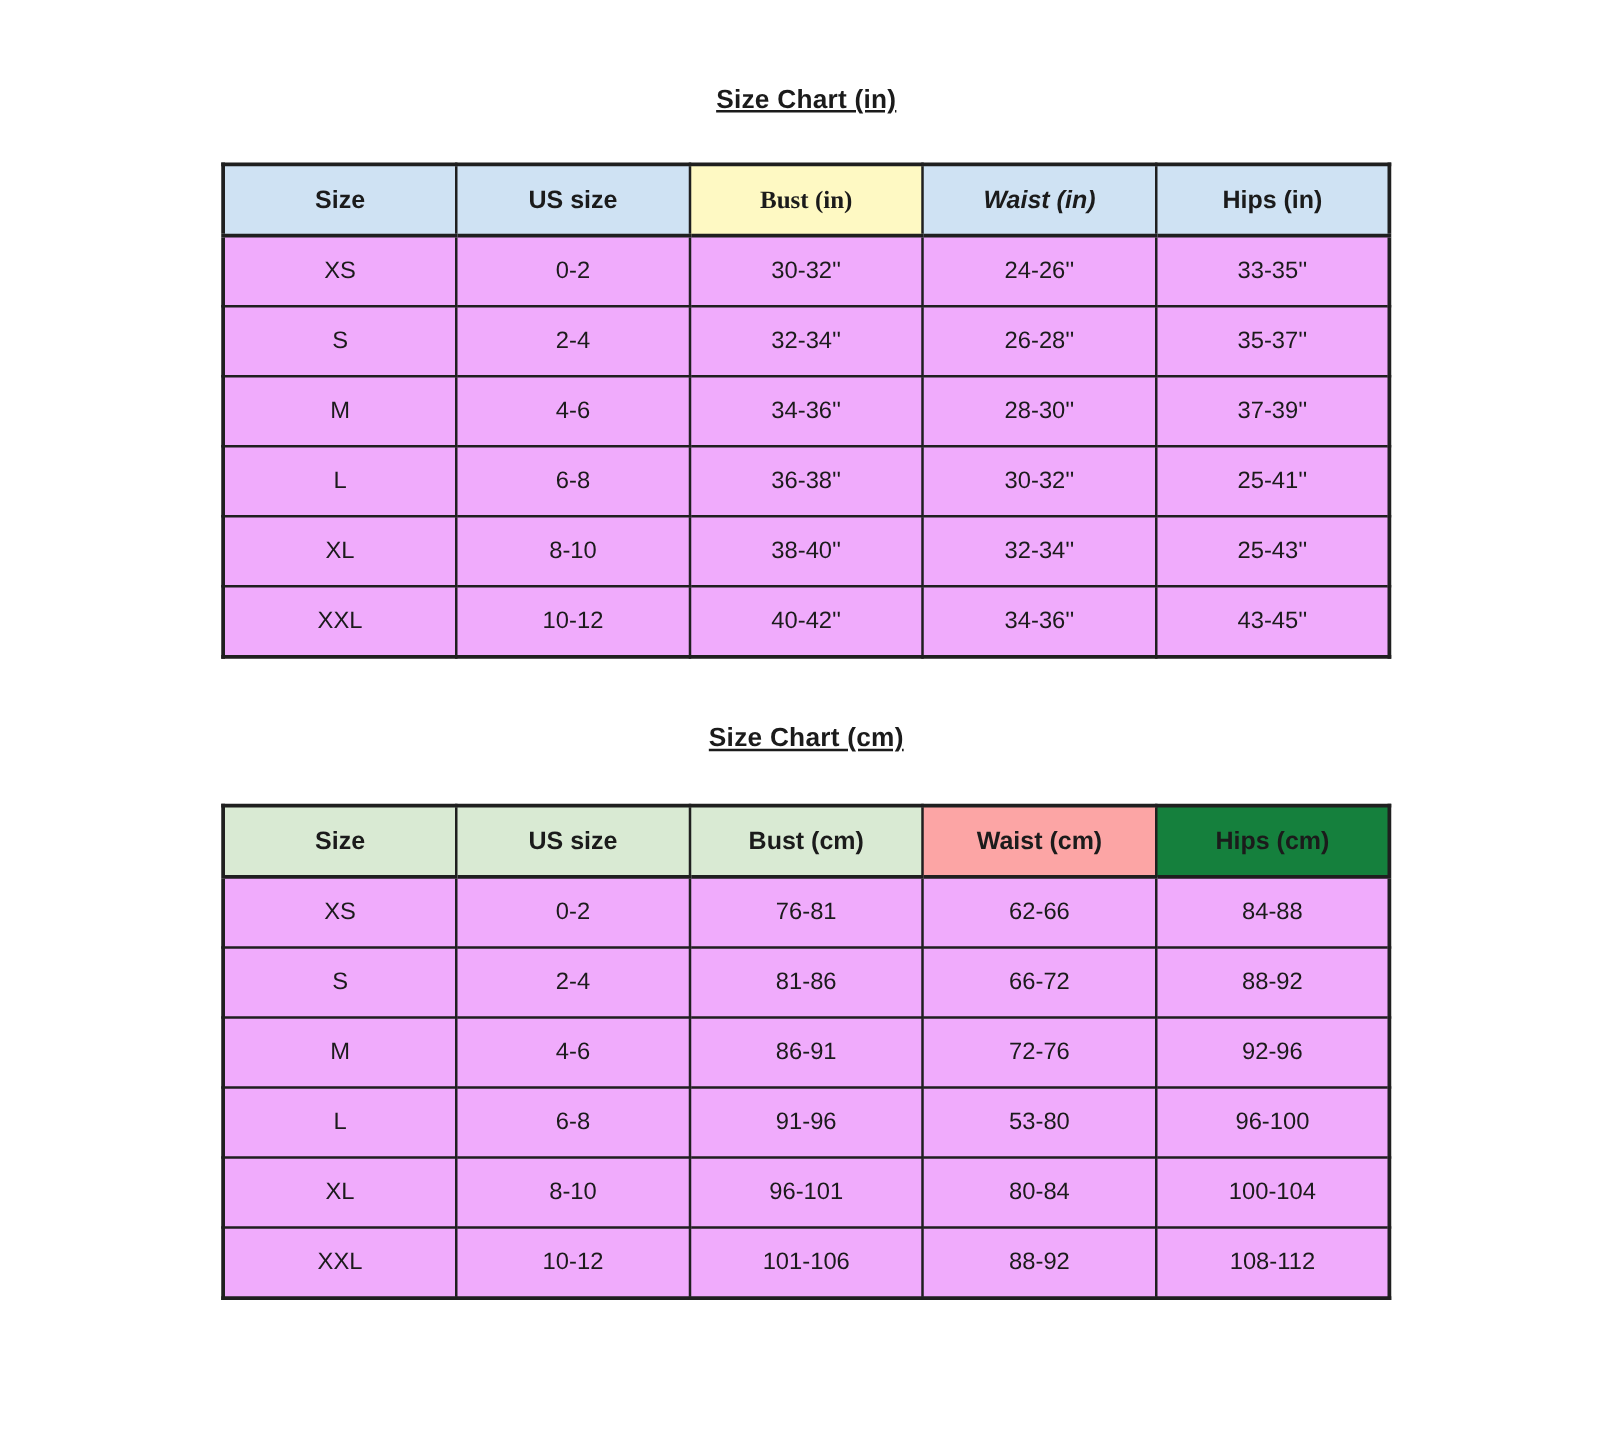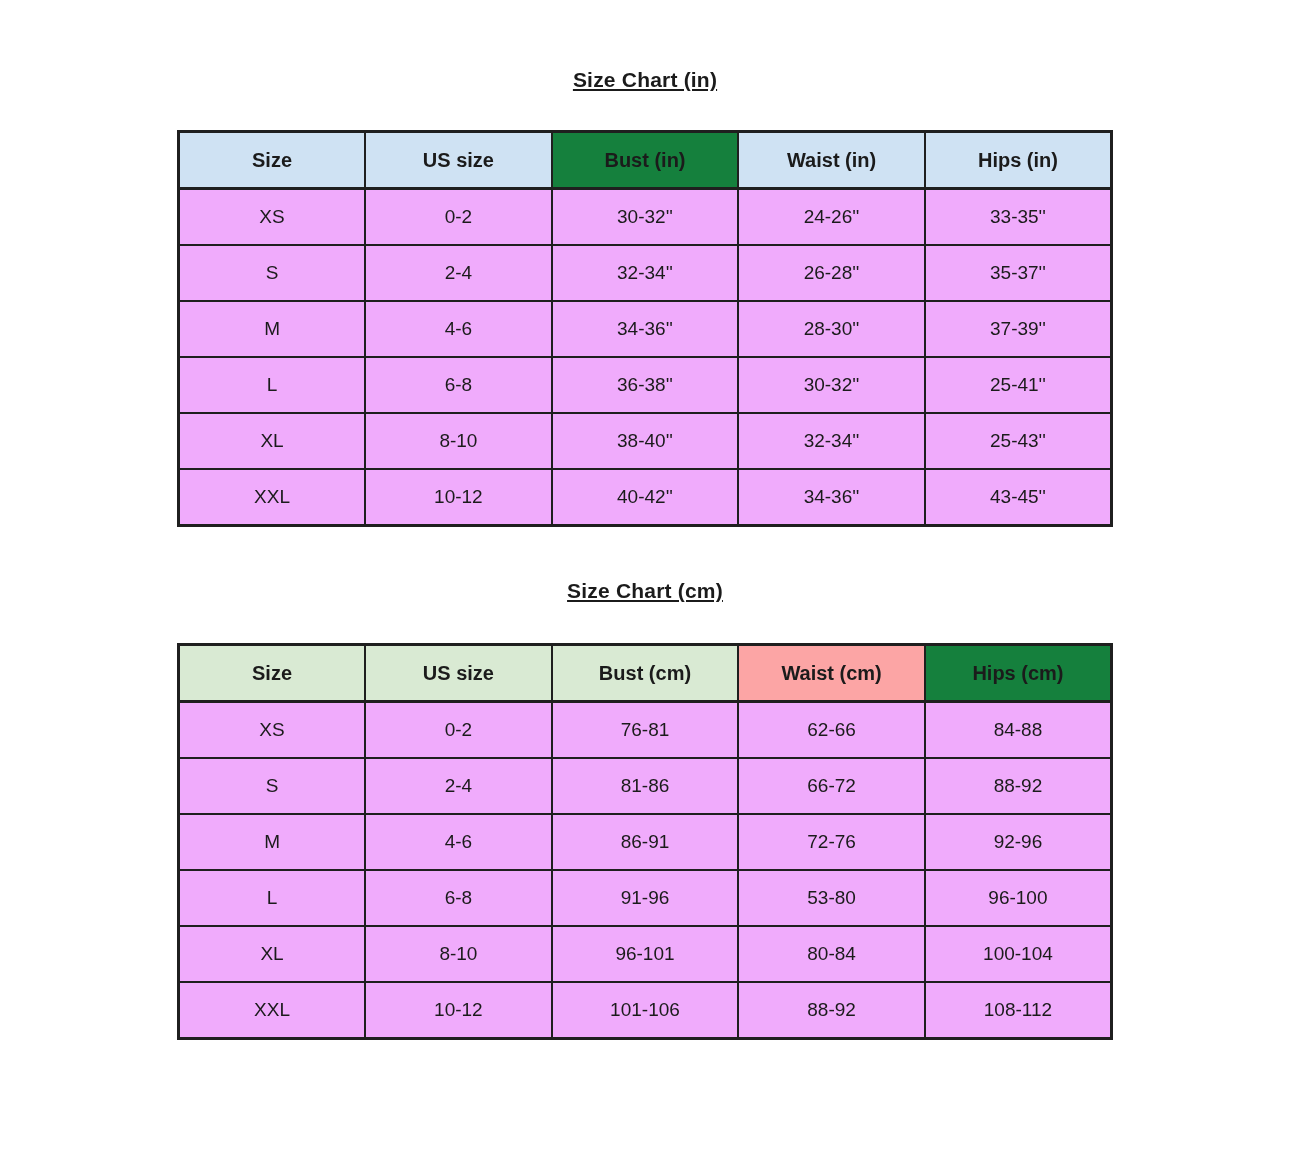--- a/index.html
+++ b/index.html
@@ -67,22 +67,22 @@
 
 <div class="page">
 
   <div class="table-block">
     <div class="table-title">Size Chart (in)</div>
     <table class="size-table">
     <thead>
           <tr>
             <th style="background: rgb(207, 226, 243);">Size</th>
             <th style="background: rgb(207, 226, 243);">US size</th>
-            <th style="background: #15803d;">Bust (in)</th>
-            <th style="background: rgb(207, 226, 243);">Waist (in)</th>
+            <th style="background: #fef9c3; font-family: Liberation Serif, serif;">Bust (in)</th>
+            <th style="background: rgb(207, 226, 243); font-style: italic;">Waist (in)</th>
             <th style="background: rgb(207, 226, 243);">Hips (in)</th>
           </tr>
         </thead>
         <tbody>
           <tr>
             <td>XS</td>
             <td>0-2</td>
             <td>30-32''</td>
             <td>24-26''</td>
             <td>33-35''</td>

